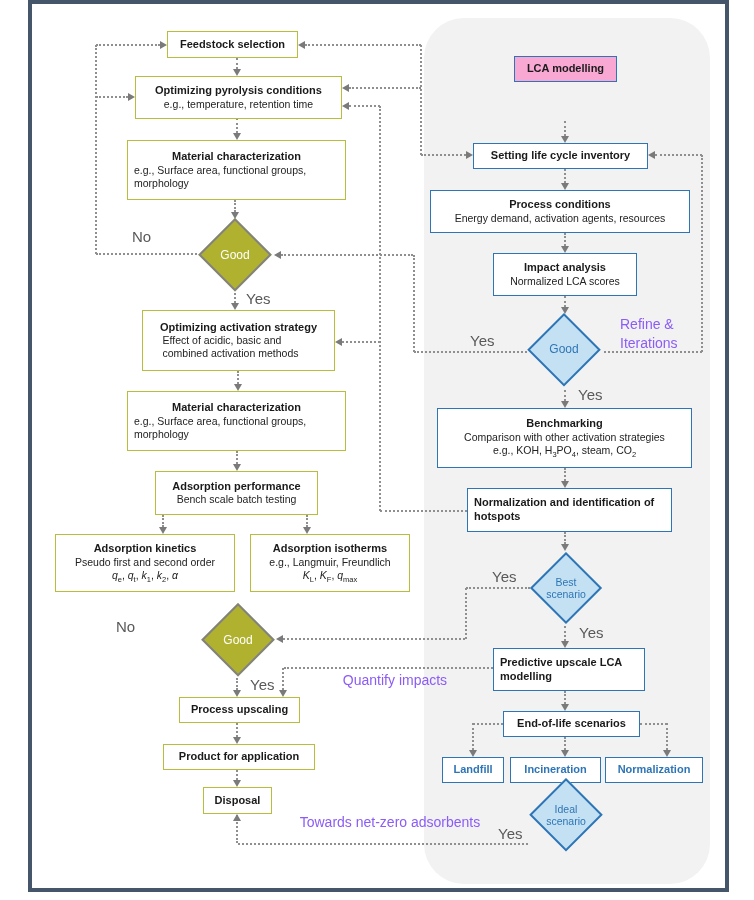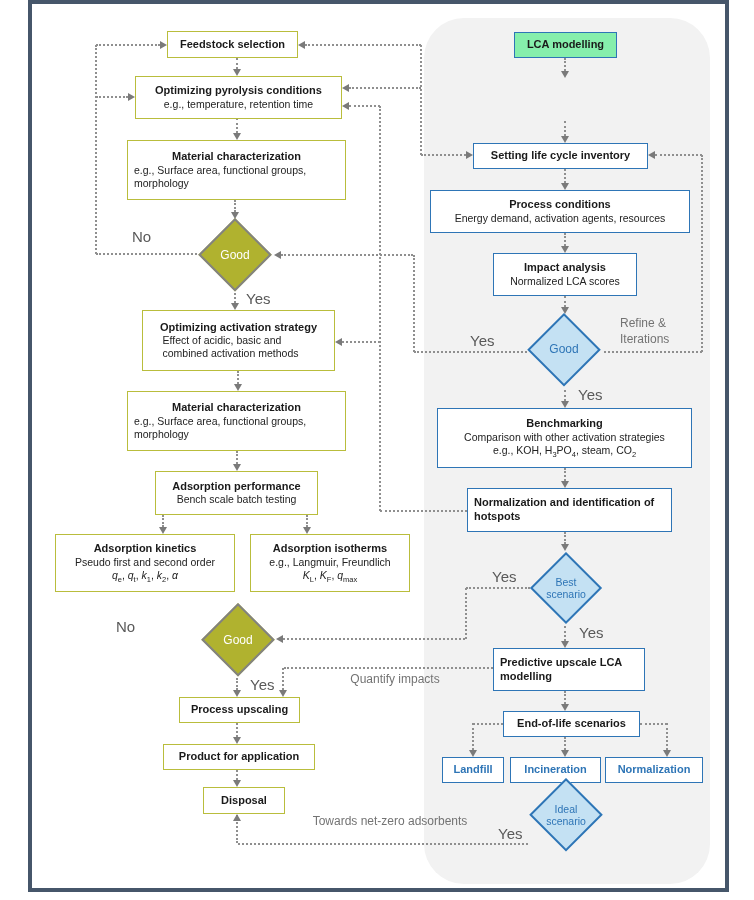--- a/index.html
+++ b/index.html
@@ -3,21 +3,21 @@
 <meta charset="utf-8">
 <style>
   html,body{margin:0;padding:0;background:#fff;font-family:"Liberation Sans",sans-serif;}
   .canvas{position:relative;width:754px;height:900px;background:#fff;overflow:hidden;}
   .frame{position:absolute;left:28px;top:0;width:701px;height:892px;border:4px solid #46566a;box-sizing:border-box;}
   .panel{position:absolute;left:424px;top:18px;width:286px;height:866px;background:#f2f2f2;border-radius:40px;}
   
   .box{position:absolute;background:#fff;box-sizing:border-box;display:flex;flex-direction:column;justify-content:center;align-items:center;text-align:left;padding:2px 6px;}
   .o{border:1.5px solid #b9bd3c;}
   .b{border:1.5px solid #2e75b6;}
-  .fillb{background:#86efac;}
+  .fillb{background:#f9a8d4;margin-top:24px;}
   .t{font-size:11px;font-weight:bold;color:#1a1a1a;line-height:1.25;}
   .tb{font-size:11px;font-weight:bold;color:#2e75b6;line-height:1.2;}
   .s{font-size:10.5px;color:#222;line-height:1.25;}
   
   .dia{position:absolute;}
   .dsq{position:absolute;left:50%;top:50%;width:69%;height:69%;transform:translate(-50%,-50%) rotate(45deg);display:block;box-sizing:border-box;}
   .o2{background:#b0b22f;border:2px solid #828282;}
   .b2{background:#c4e1f3;border:2px solid #2e75b6;}
   .dtx{position:absolute;inset:0;display:flex;align-items:center;justify-content:center;text-align:center;}
   .w{color:#fff;font-size:12px;}
@@ -26,21 +26,21 @@
   
   .h{position:absolute;border-top:2px dotted #8f8f8f;}
   .v{position:absolute;border-left:2px dotted #8f8f8f;}
   .a{position:absolute;width:0;height:0;}
   .ad{border-left:4px solid transparent;border-right:4px solid transparent;border-top:7px solid #7a7a7a;}
   .au{border-left:4px solid transparent;border-right:4px solid transparent;border-bottom:7px solid #7a7a7a;}
   .al{border-top:4px solid transparent;border-bottom:4px solid transparent;border-right:7px solid #7a7a7a;}
   .ar{border-top:4px solid transparent;border-bottom:4px solid transparent;border-left:7px solid #7a7a7a;}
   
   .lb{position:absolute;color:#595959;font-size:15px;}
-  .lb2{position:absolute;color:#737373;font-size:12px;text-align:center;}
+  .lb2{position:absolute;color:#8b5cf6;font-size:14px;text-align:center;}
   sub{font-size:7.5px;}
 </style>
 </head>
 <body>
 
 <div class="canvas">
   <div class="frame"></div>
   <div class="panel"></div>
 
   <div>
@@ -185,21 +185,21 @@
   <div class="dia" style="left:200px;top:602px;width:76px;height:76px">
     <i class="dsq o2"></i>
     <span class="dtx w">Good</span>
   </div>
   <div class="box o" style="left:179px;top:697px;width:121px;height:26px">
     <div class="t">Process upscaling</div>
   </div>
   <div class="box o" style="left:163px;top:744px;width:152px;height:26px">
     <div class="t">Product for application</div>
   </div>
-  <div class="box o" style="left:203px;top:787px;width:82px;height:27px">
+  <div class="box o" style="left:203px;top:787px;width:69px;height:27px">
     <div class="t">Disposal</div>
   </div>
 
   <div class="box b fillb" style="left:514px;top:32px;width:103px;height:26px">
     <div class="t">LCA modelling</div>
   </div>
   <div class="box b" style="left:473px;top:143px;width:175px;height:26px">
     <div class="t">Setting life cycle inventory</div>
   </div>
   <div class="box b" style="left:430px;top:190px;width:260px;height:43px">

